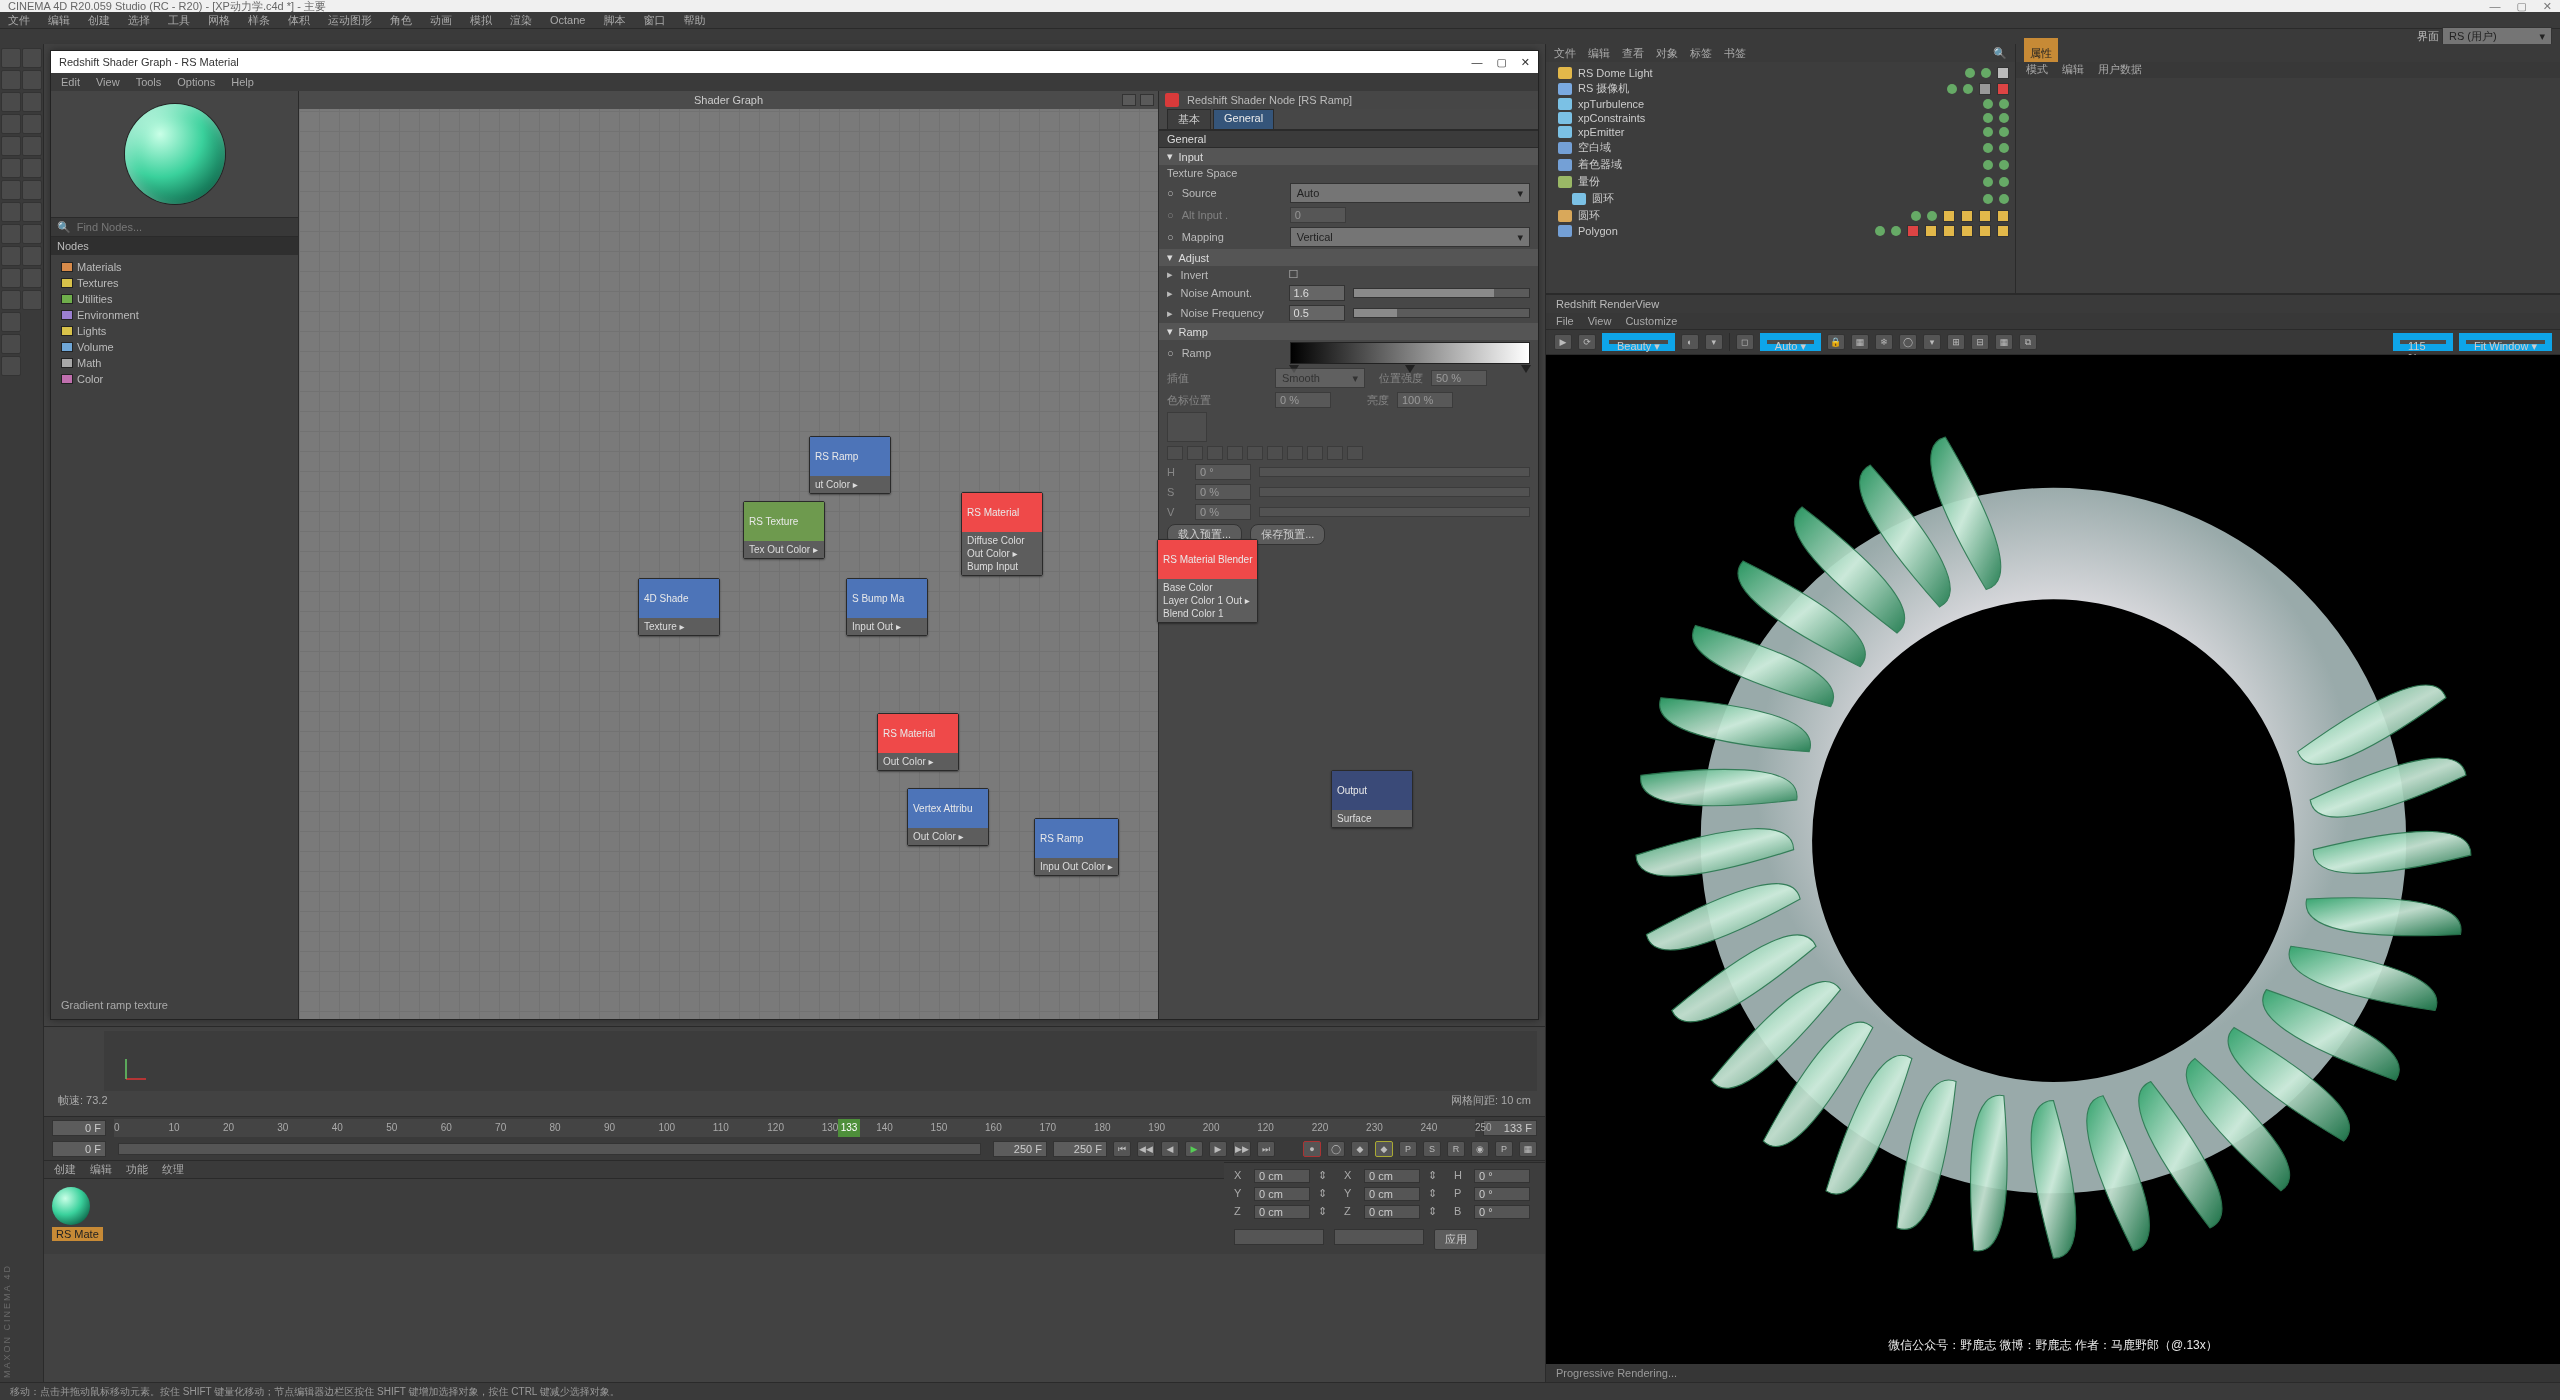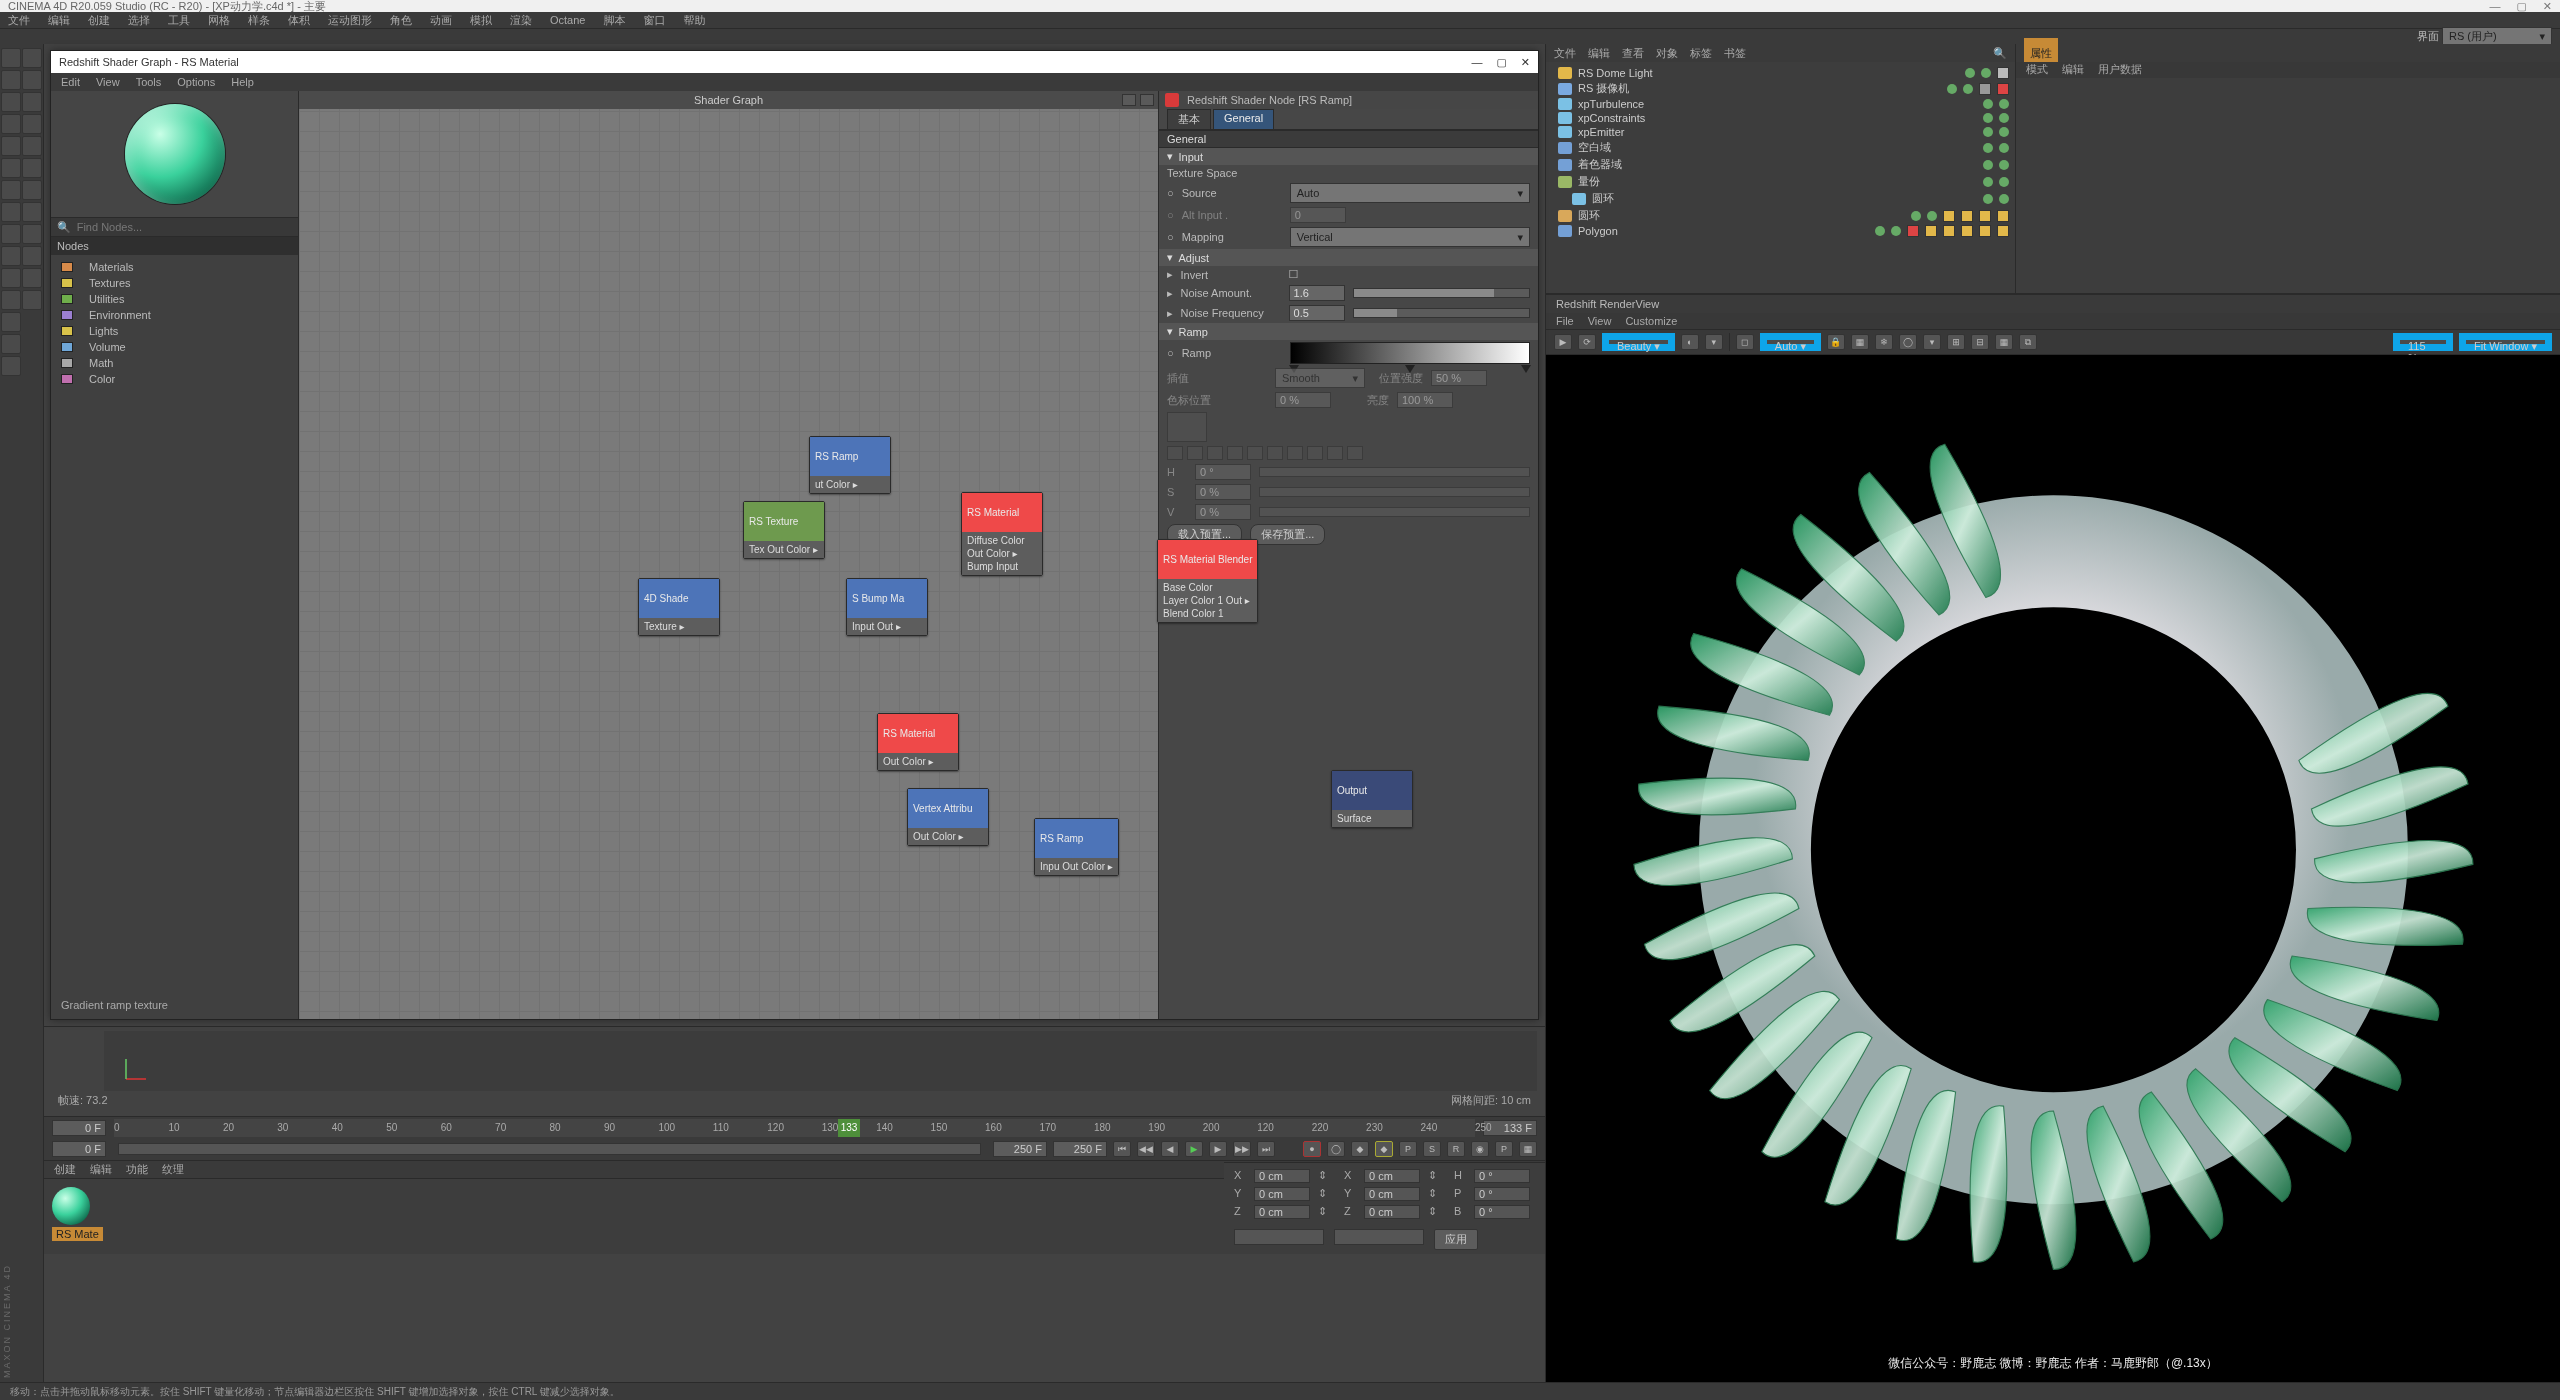--- a/index.html
+++ b/index.html
@@ -20,21 +20,21 @@
 .sg-title { height: 22px; background: #fff; color: #333; display: flex; align-items: center; justify-content: space-between; padding: 0 8px; }
 .sg-title .wbtns { display: flex; gap: 14px; }
 .sg-menu { height: 18px; background: #3a3a3a; display: flex; align-items: center; gap: 16px; padding: 0 10px; color: #aaa; font-size: 10px; }
 .sg-body { flex: 1; display: flex; min-height: 0; }
 .sg-left { width: 248px; background: #404040; border-right: 1px solid #2a2a2a; display: flex; flex-direction: column; }
 .preview { height: 126px; display: flex; align-items: center; justify-content: center; background: #454545; }
 .sphere { width: 100px; height: 100px; border-radius: 50%; background: radial-gradient(circle at 35% 30%, #c9ffe7, #3ad19c 45%, #0f6b4e 80%); box-shadow: 0 0 0 1px #222, inset 6px 6px 14px rgba(255,255,255,.35); }
 .find { height: 20px; background: #383838; border-top: 1px solid #2a2a2a; border-bottom: 1px solid #2a2a2a; display: flex; align-items: center; padding: 0 6px; gap: 6px; color: #888; }
 .nodes-hd { height: 18px; background: #2f2f2f; display: flex; align-items: center; padding: 0 6px; color: #bbb; }
 .nodes-list { padding: 4px 0; }
-.nrow { display: flex; align-items: center; gap: 16px; padding: 2px 10px; color: #bbb; }
+.nrow { display: flex; align-items: center; gap: 4px; padding: 2px 10px; color: #bbb; }
 .sw { width: 12px; height: 10px; border: 1px solid #222; }
 .hint { position: absolute; bottom: 8px; left: 10px; color: #aaa; }
 .sg-right { flex: 1; display: flex; min-width: 0; }
 .graph { flex: 1; position: relative; background: #7a7a7a; background-image: linear-gradient(#727272 1px, transparent 1px), linear-gradient(90deg, #727272 1px, transparent 1px); background-size: 20px 20px; }
 .graph-hd { height: 18px; background: #4b4b4b; color: #ccc; display: flex; align-items: center; justify-content: center; position: relative; }
 .graph-hd .corner { position: absolute; right: 4px; display: flex; gap: 4px; }
 .mini { width: 14px; height: 12px; background: #5a5a5a; border: 1px solid #333; }
 .gnode { position: absolute; border: 1px solid #2a2a2a; border-radius: 2px; box-shadow: 0 1px 2px rgba(0,0,0,.4); min-width: 82px; }
 .gnode .nh { padding: 14px 5px; color: #e9e9e9; font-size: 10px; white-space: nowrap; }
 .gnode .nb { background: #5d5d5d; padding: 2px 5px; color: #ddd; font-size: 10px; line-height: 13px; white-space: nowrap; }
@@ -763,19 +763,20 @@
                   <path d="M-120.00342209829573 -72.10533048740758 Q -107.64250830045444 -92.67734570425827 -192.86264265797527 -115.88356685476218 Q -205.22355645581658 -95.31155163791149 -120.00342209829573 -72.10533048740758 Z" fill="url(#leaf)" stroke="#2c7a52" stroke-width="0.6" opacity="0.92"></path>
                   <path d="M-104.04027556683519 -93.67828489024015 Q -87.98114101422259 -111.5137607016976 -167.20758573241372 -150.5543864307431 Q -183.26672028502634 -132.71891061928565 -104.04027556683519 -93.67828489024015 Z" fill="url(#leaf)" stroke="#2c7a52" stroke-width="0.6" opacity="0.92"></path>
                   <path d="M-84.25410324128676 -111.808971406621 Q -65.08685100015173 -126.25253196227015 -135.40838020921086 -179.6929897606409 Q -154.5756324503459 -165.24942920499174 -84.25410324128676 -111.808971406621 Z" fill="url(#leaf)" stroke="#2c7a52" stroke-width="0.6" opacity="0.92"></path>
                   <path d="M-61.37196055047088 -125.83116648188336 Q -39.80090343929088 -136.35207400482122 -98.63350802754249 -202.22866041731254 Q -120.2045651387225 -191.70775289437466 -61.37196055047088 -125.83116648188336 Z" fill="url(#leaf)" stroke="#2c7a52" stroke-width="0.6" opacity="0.92"></path>
                   <path d="M-36.234666314352886 -135.22961568046955 Q -13.052446483415245 -141.44127276293005 -58.234285148067144 -217.33331091504036 Q -81.41650497900478 -211.12165383257985 -36.234666314352886 -135.22961568046955 Z" fill="url(#leaf)" stroke="#2c7a52" stroke-width="0.6" opacity="0.92"></path>
                 </g>
             </g>
           </svg>
           <div class="rv-credit">微信公众号：野鹿志   微博：野鹿志   作者：马鹿野郎（@.13x）</div>
         </div>
+        <div class="rv-status">Progressive Rendering...</div>
       </div>
     </div>
   </div>
 
   <div class="status-bar">移动：点击并拖动鼠标移动元素。按住 SHIFT 键量化移动；节点编辑器边栏区按住 SHIFT 键增加选择对象，按住 CTRL 键减少选择对象。</div>
   <div class="brandv">MAXON CINEMA 4D</div>
 </div>
 
 </body></html>

